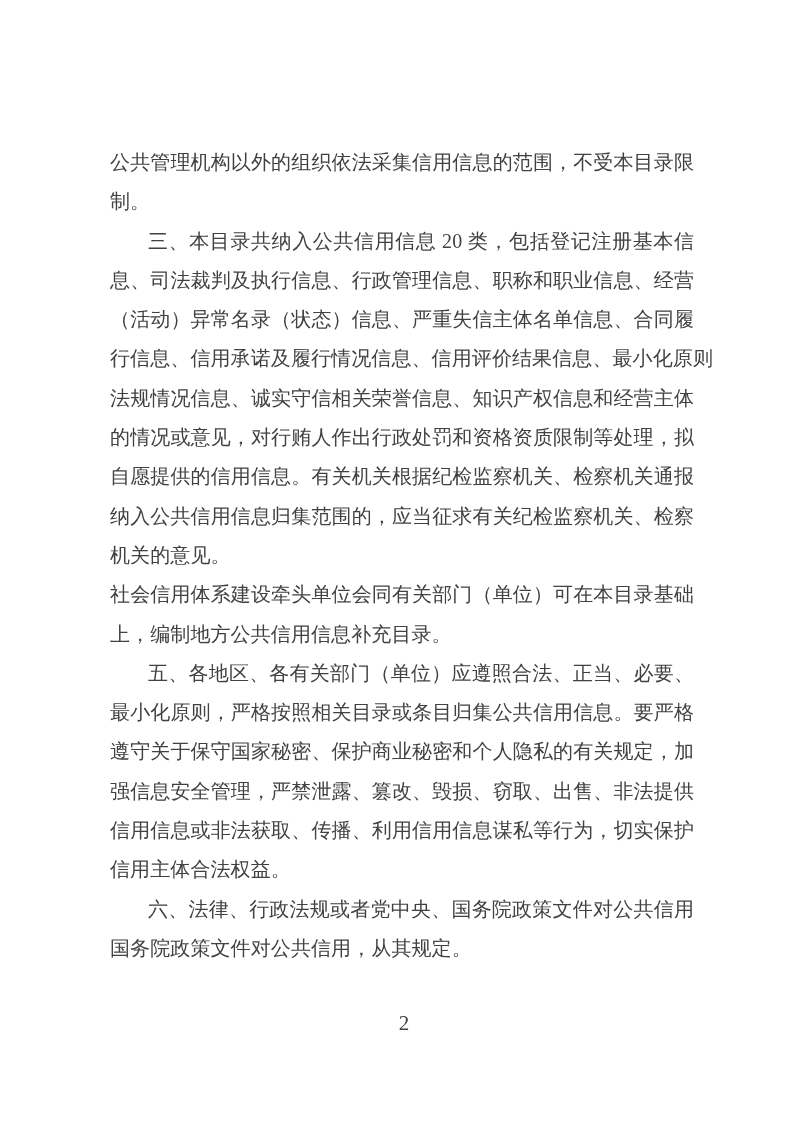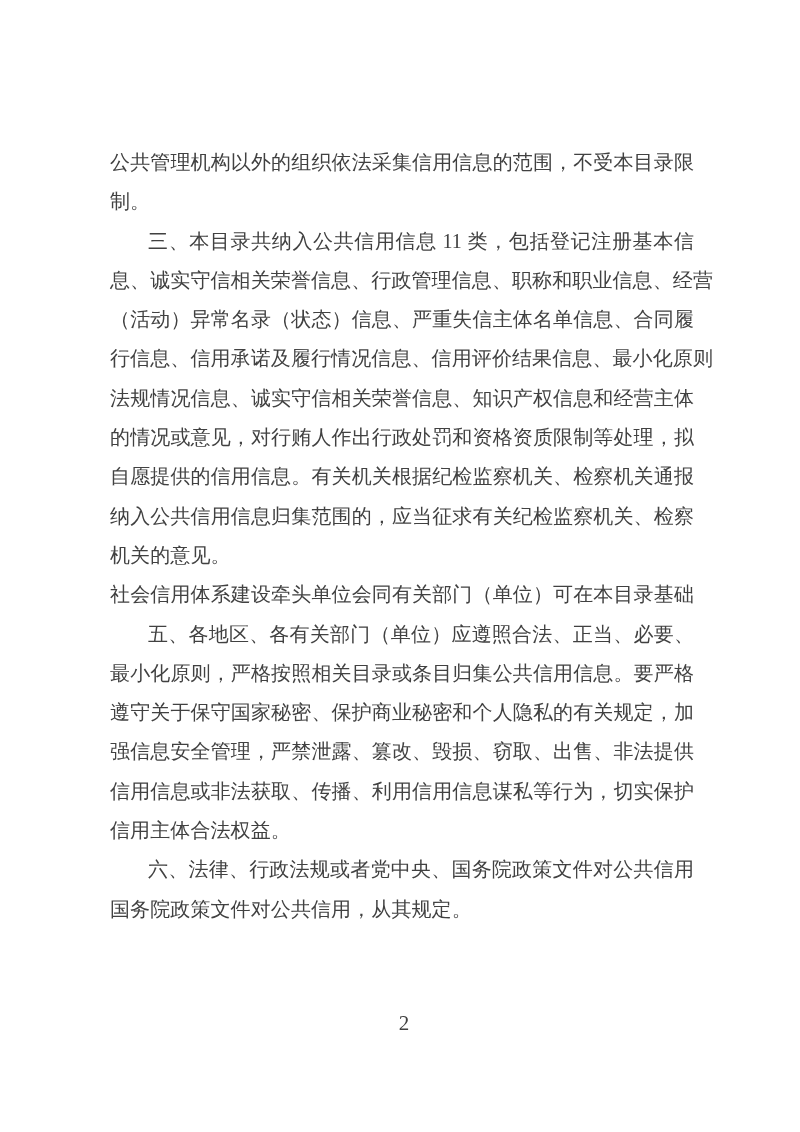--- a/index.html
+++ b/index.html
@@ -53,30 +53,31 @@
     font-size: 21px;
   }
 </style>
 </head>
 <body>
 
 <div class="page">
   <div class="content">
       <div class="line">公共管理机构以外的组织依法采集信用信息的范围，不受本目录限</div>
       <div class="line last">制。</div>
-      <div class="line indent">三、本目录共纳入公共信用信息 11 类，包括登记注册基本信</div>
-      <div class="line">息、诚实守信相关荣誉信息、行政管理信息、职称和职业信息、经营</div>
+      <div class="line indent">三、本目录共纳入公共信用信息 20 类，包括登记注册基本信</div>
+      <div class="line">息、司法裁判及执行信息、行政管理信息、职称和职业信息、经营</div>
       <div class="line">（活动）异常名录（状态）信息、严重失信主体名单信息、合同履</div>
       <div class="line">行信息、信用承诺及履行情况信息、信用评价结果信息、最小化原则</div>
       <div class="line">法规情况信息、诚实守信相关荣誉信息、知识产权信息和经营主体</div>
       <div class="line">的情况或意见，对行贿人作出行政处罚和资格资质限制等处理，拟</div>
       <div class="line">自愿提供的信用信息。有关机关根据纪检监察机关、检察机关通报</div>
       <div class="line">纳入公共信用信息归集范围的，应当征求有关纪检监察机关、检察</div>
       <div class="line last">机关的意见。</div>
       <div class="line">社会信用体系建设牵头单位会同有关部门（单位）可在本目录基础</div>
+      <div class="line last">上，编制地方公共信用信息补充目录。</div>
       <div class="line indent">五、各地区、各有关部门（单位）应遵照合法、正当、必要、</div>
       <div class="line">最小化原则，严格按照相关目录或条目归集公共信用信息。要严格</div>
       <div class="line">遵守关于保守国家秘密、保护商业秘密和个人隐私的有关规定，加</div>
       <div class="line">强信息安全管理，严禁泄露、篡改、毁损、窃取、出售、非法提供</div>
       <div class="line">信用信息或非法获取、传播、利用信用信息谋私等行为，切实保护</div>
       <div class="line last">信用主体合法权益。</div>
       <div class="line indent">六、法律、行政法规或者党中央、国务院政策文件对公共信用</div>
       <div class="line last">国务院政策文件对公共信用，从其规定。</div>
     </div>
   <div class="page-number">2</div>

